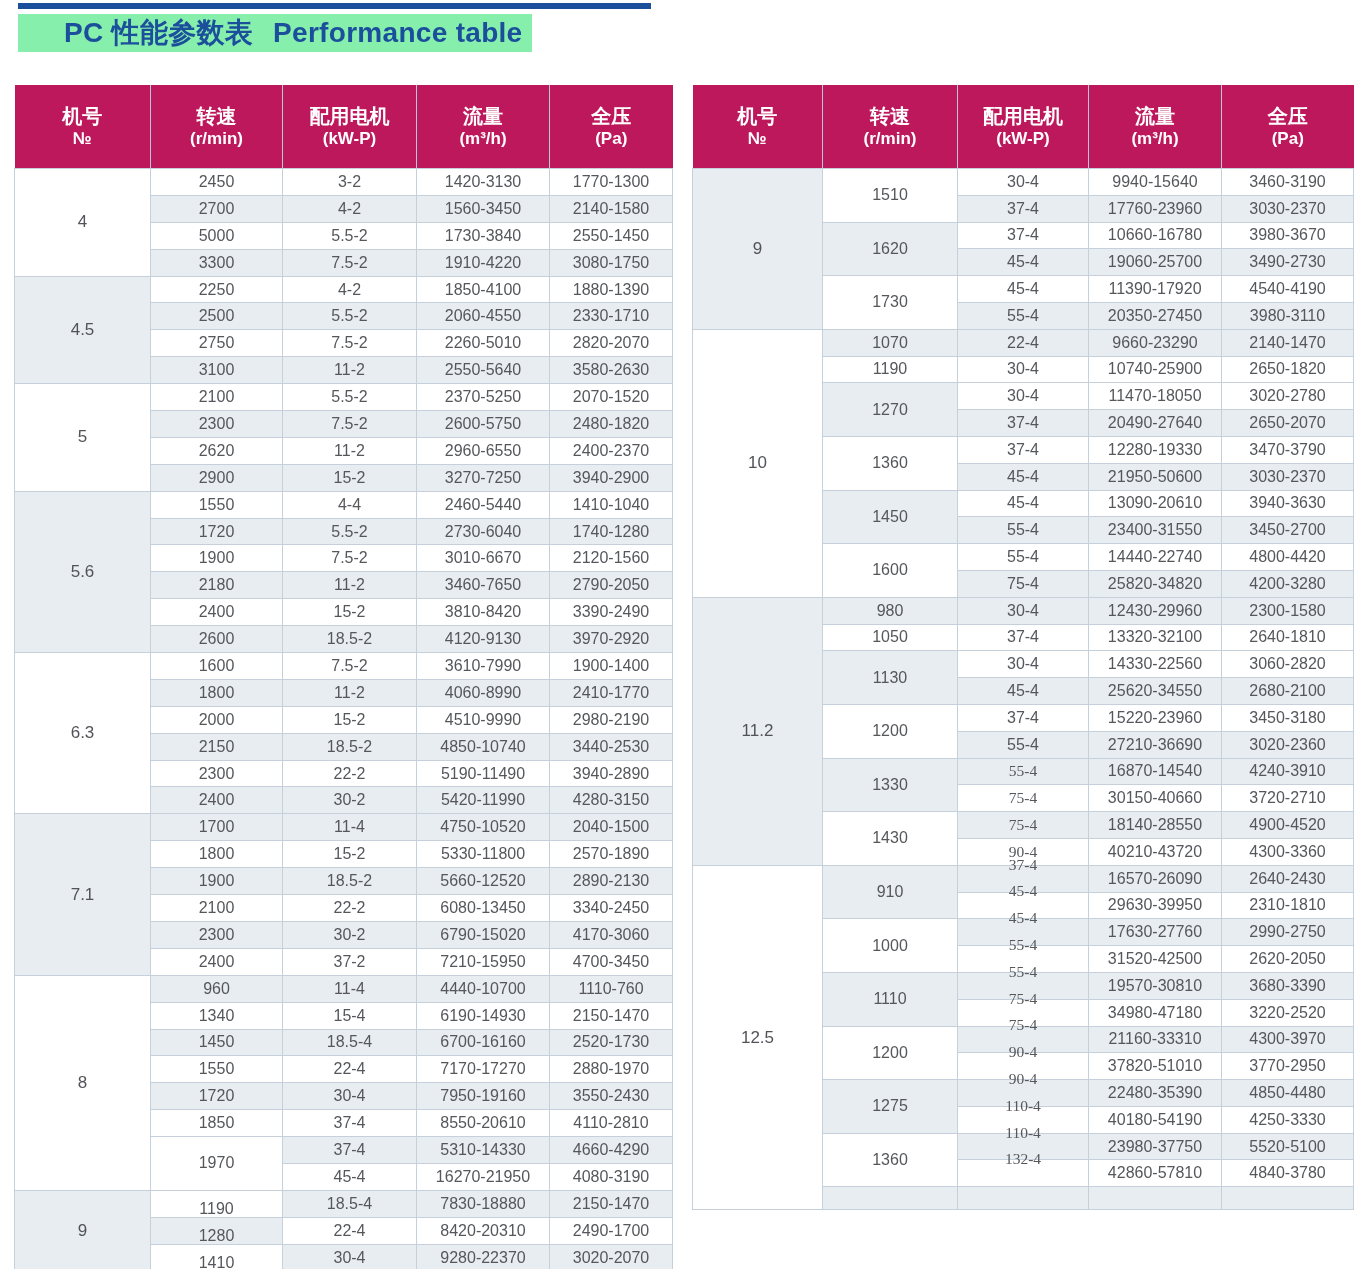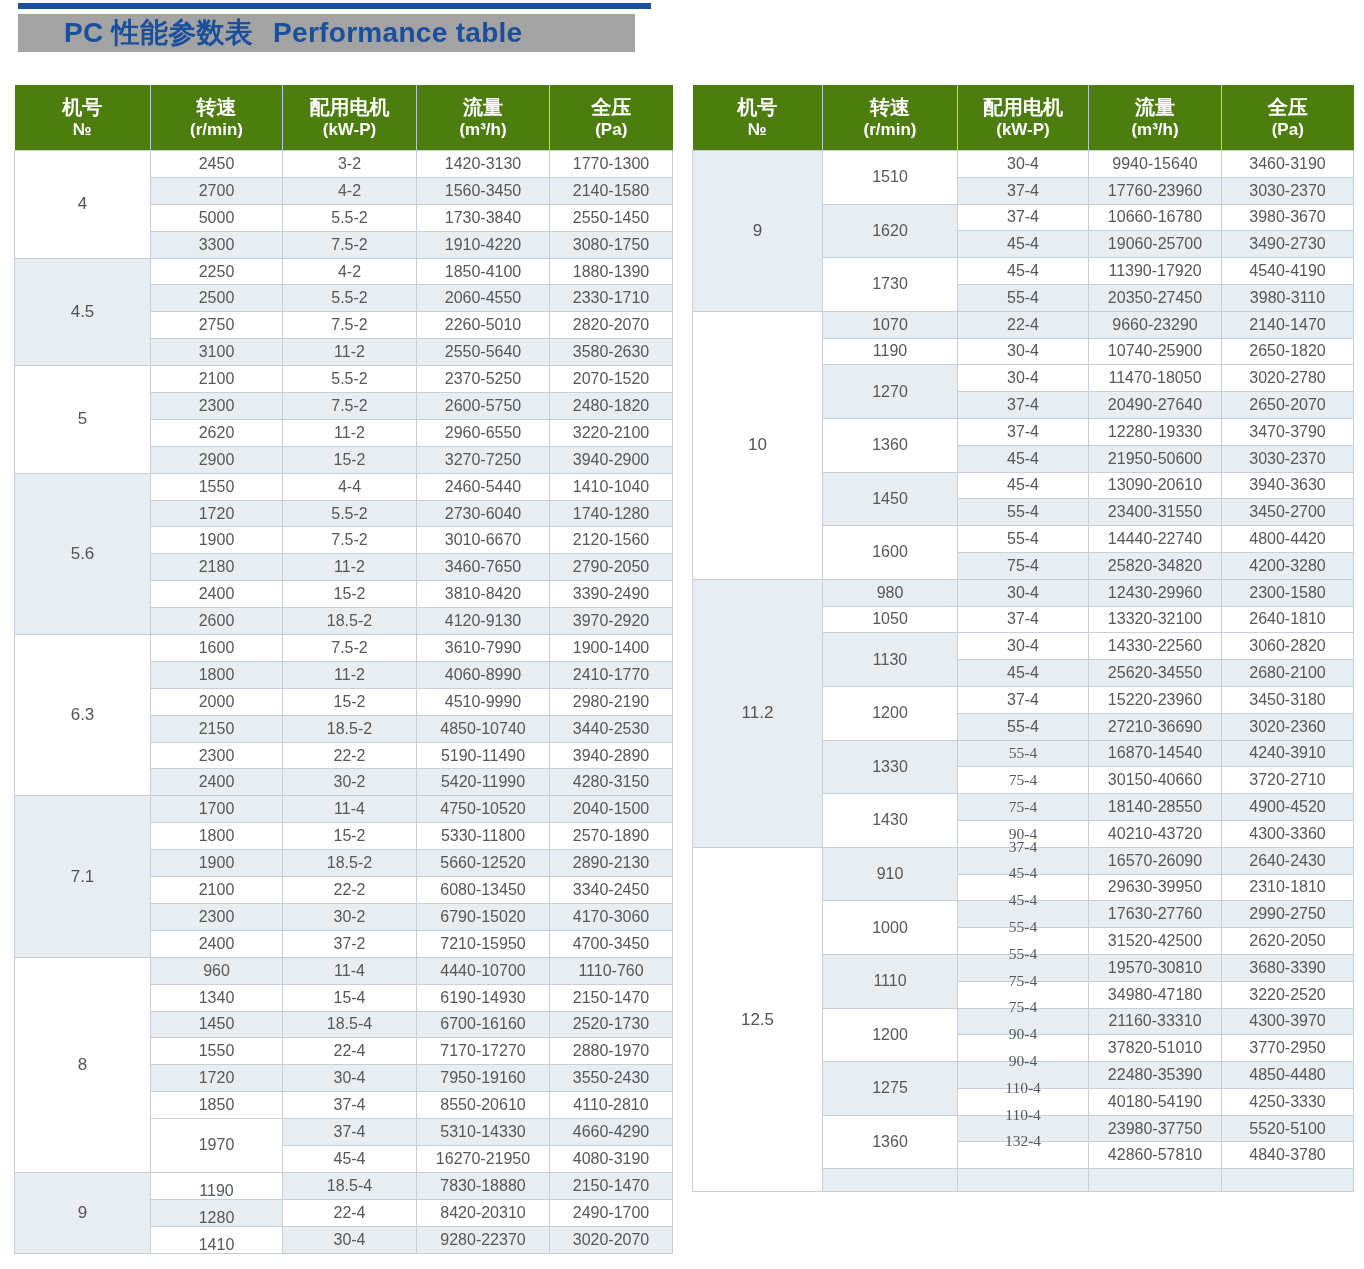--- a/index.html
+++ b/index.html
@@ -1,26 +1,26 @@
 <!DOCTYPE html>
 <html><head>
 <meta charset="utf-8">
 <style>
   html,body{margin:0;padding:0;background:#fff;}
   body{width:1364px;height:1269px;font-family:"Liberation Sans",sans-serif;}
   .canvas{position:relative;width:1364px;height:1269px;background:#fff;overflow:hidden;}
   .top-strip{position:absolute;left:18px;top:3px;width:633px;height:6px;background:#1b4f9c;}
-  .title-band{position:absolute;left:18px;top:14px;width:617px;height:38px;background:#a3a3a3;
+  .title-band{position:absolute;left:18px;top:14px;width:514px;height:38px;background:#86efac;
     display:flex;align-items:center;padding-left:46px;box-sizing:border-box;}
   .title{font-size:28px;font-weight:bold;color:#1b4f9c;letter-spacing:.3px;white-space:nowrap;}
   .title .en{margin-left:20px;}
   table{border-collapse:collapse;table-layout:fixed;position:absolute;top:85px;}
   #left-table{left:14px;width:658px;}
   #right-table{left:692px;width:661px;}
-  th{background:#4d7c0f;color:#fff;height:65px;vertical-align:middle;padding:0;
+  th{background:#be185d;color:#fff;height:83px;vertical-align:middle;padding:0;
      border-right:1px solid #b9c6d9;border-bottom:1px solid #c6d0da;}
   th:last-child{border-right:none;}
   .h-zh{font-size:20px;font-weight:bold;line-height:1.25;}
   .h-unit{font-size:17px;font-weight:bold;line-height:1.2;}
   td{border:1px solid #c6d0da;text-align:center;vertical-align:middle;padding:0;
      font-size:16px;color:#55575b;height:25.9px;overflow:visible;}
   #right-table td{height:25.8px;}
   #right-table tr.trail td{height:22px;}
   .wt{background:#ffffff;}
   .lt{background:#e8edf1;}
@@ -132,21 +132,21 @@
         <tr>
           <td rowspan="1" class="speed lt"><span>2300</span></td>
           <td class="lt"><span>7.5-2</span></td>
           <td class="lt">2600-5750</td>
           <td class="lt">2480-1820</td>
         </tr>
         <tr>
           <td rowspan="1" class="speed wt"><span>2620</span></td>
           <td class="wt"><span>11-2</span></td>
           <td class="wt">2960-6550</td>
-          <td class="wt">3220-2100</td>
+          <td class="wt">2400-2370</td>
         </tr>
         <tr>
           <td rowspan="1" class="speed lt"><span>2900</span></td>
           <td class="lt"><span>15-2</span></td>
           <td class="lt">3270-7250</td>
           <td class="lt">3940-2900</td>
         </tr>
         <tr>
           <td rowspan="6" class="model lt">5.6</td>
           <td rowspan="1" class="speed wt"><span>1550</span></td>

